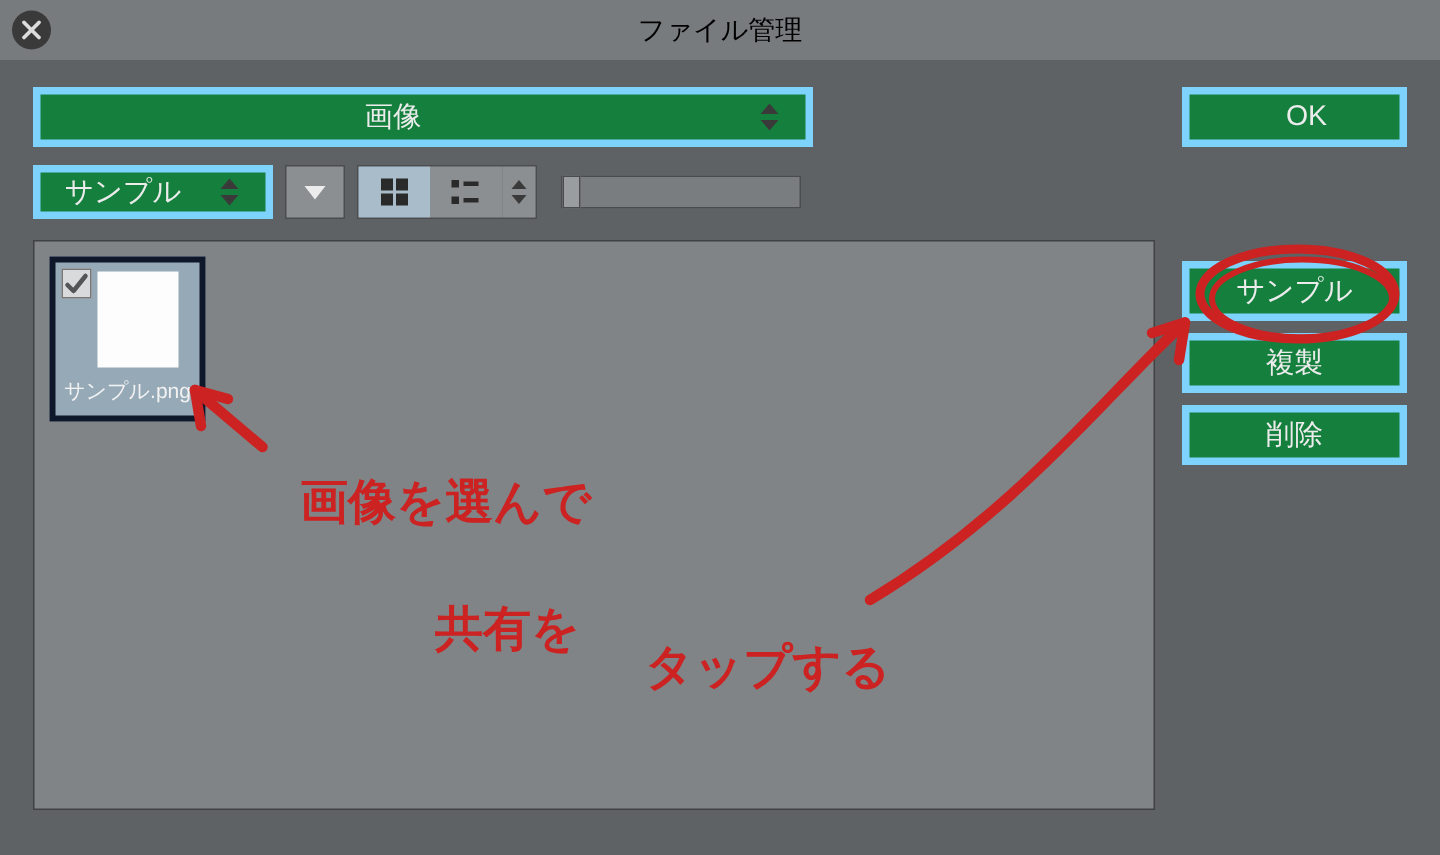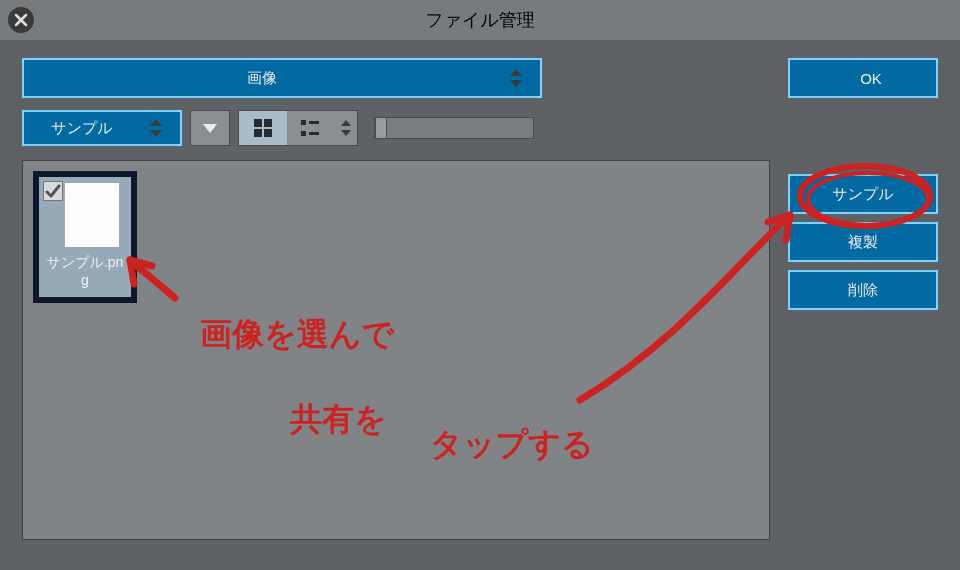--- a/index.html
+++ b/index.html
@@ -50,24 +50,24 @@
       display: flex;
       flex-direction: column;
     }
     .right {
       width: 150px;
       display: flex;
       flex-direction: column;
       gap: 8px;
     }
     .btn {
-      background: #0369a1;
-      border: 2px solid #7dd3fc;
+      background: #15803d;
+      border: 5px solid #7dd3fc;
       color: #ececec;
-      font-size: 15px;
+      font-size: 19px;
       height: 40px;
       display: flex;
       align-items: center;
       justify-content: center;
       cursor: pointer;
       position: relative;
     }
     .btn-dropdown {
       justify-content: center;
       padding: 0 40px 0 0;
@@ -196,21 +196,21 @@
       border: 1px solid #3f4142;
       padding: 10px;
       display: flex;
       flex-wrap: wrap;
       align-content: flex-start;
       gap: 10px;
     }
     .file-item {
       width: 104px;
       background: #95a9b7;
-      border: 6px solid #0f172a;
+      border: 4px solid #0f172a;
       display: flex;
       flex-direction: column;
       align-items: center;
       padding: 4px 4px 8px 4px;
       position: relative;
       cursor: pointer;
     }
     .file-item .check {
       position: absolute;
       left: 4px;

